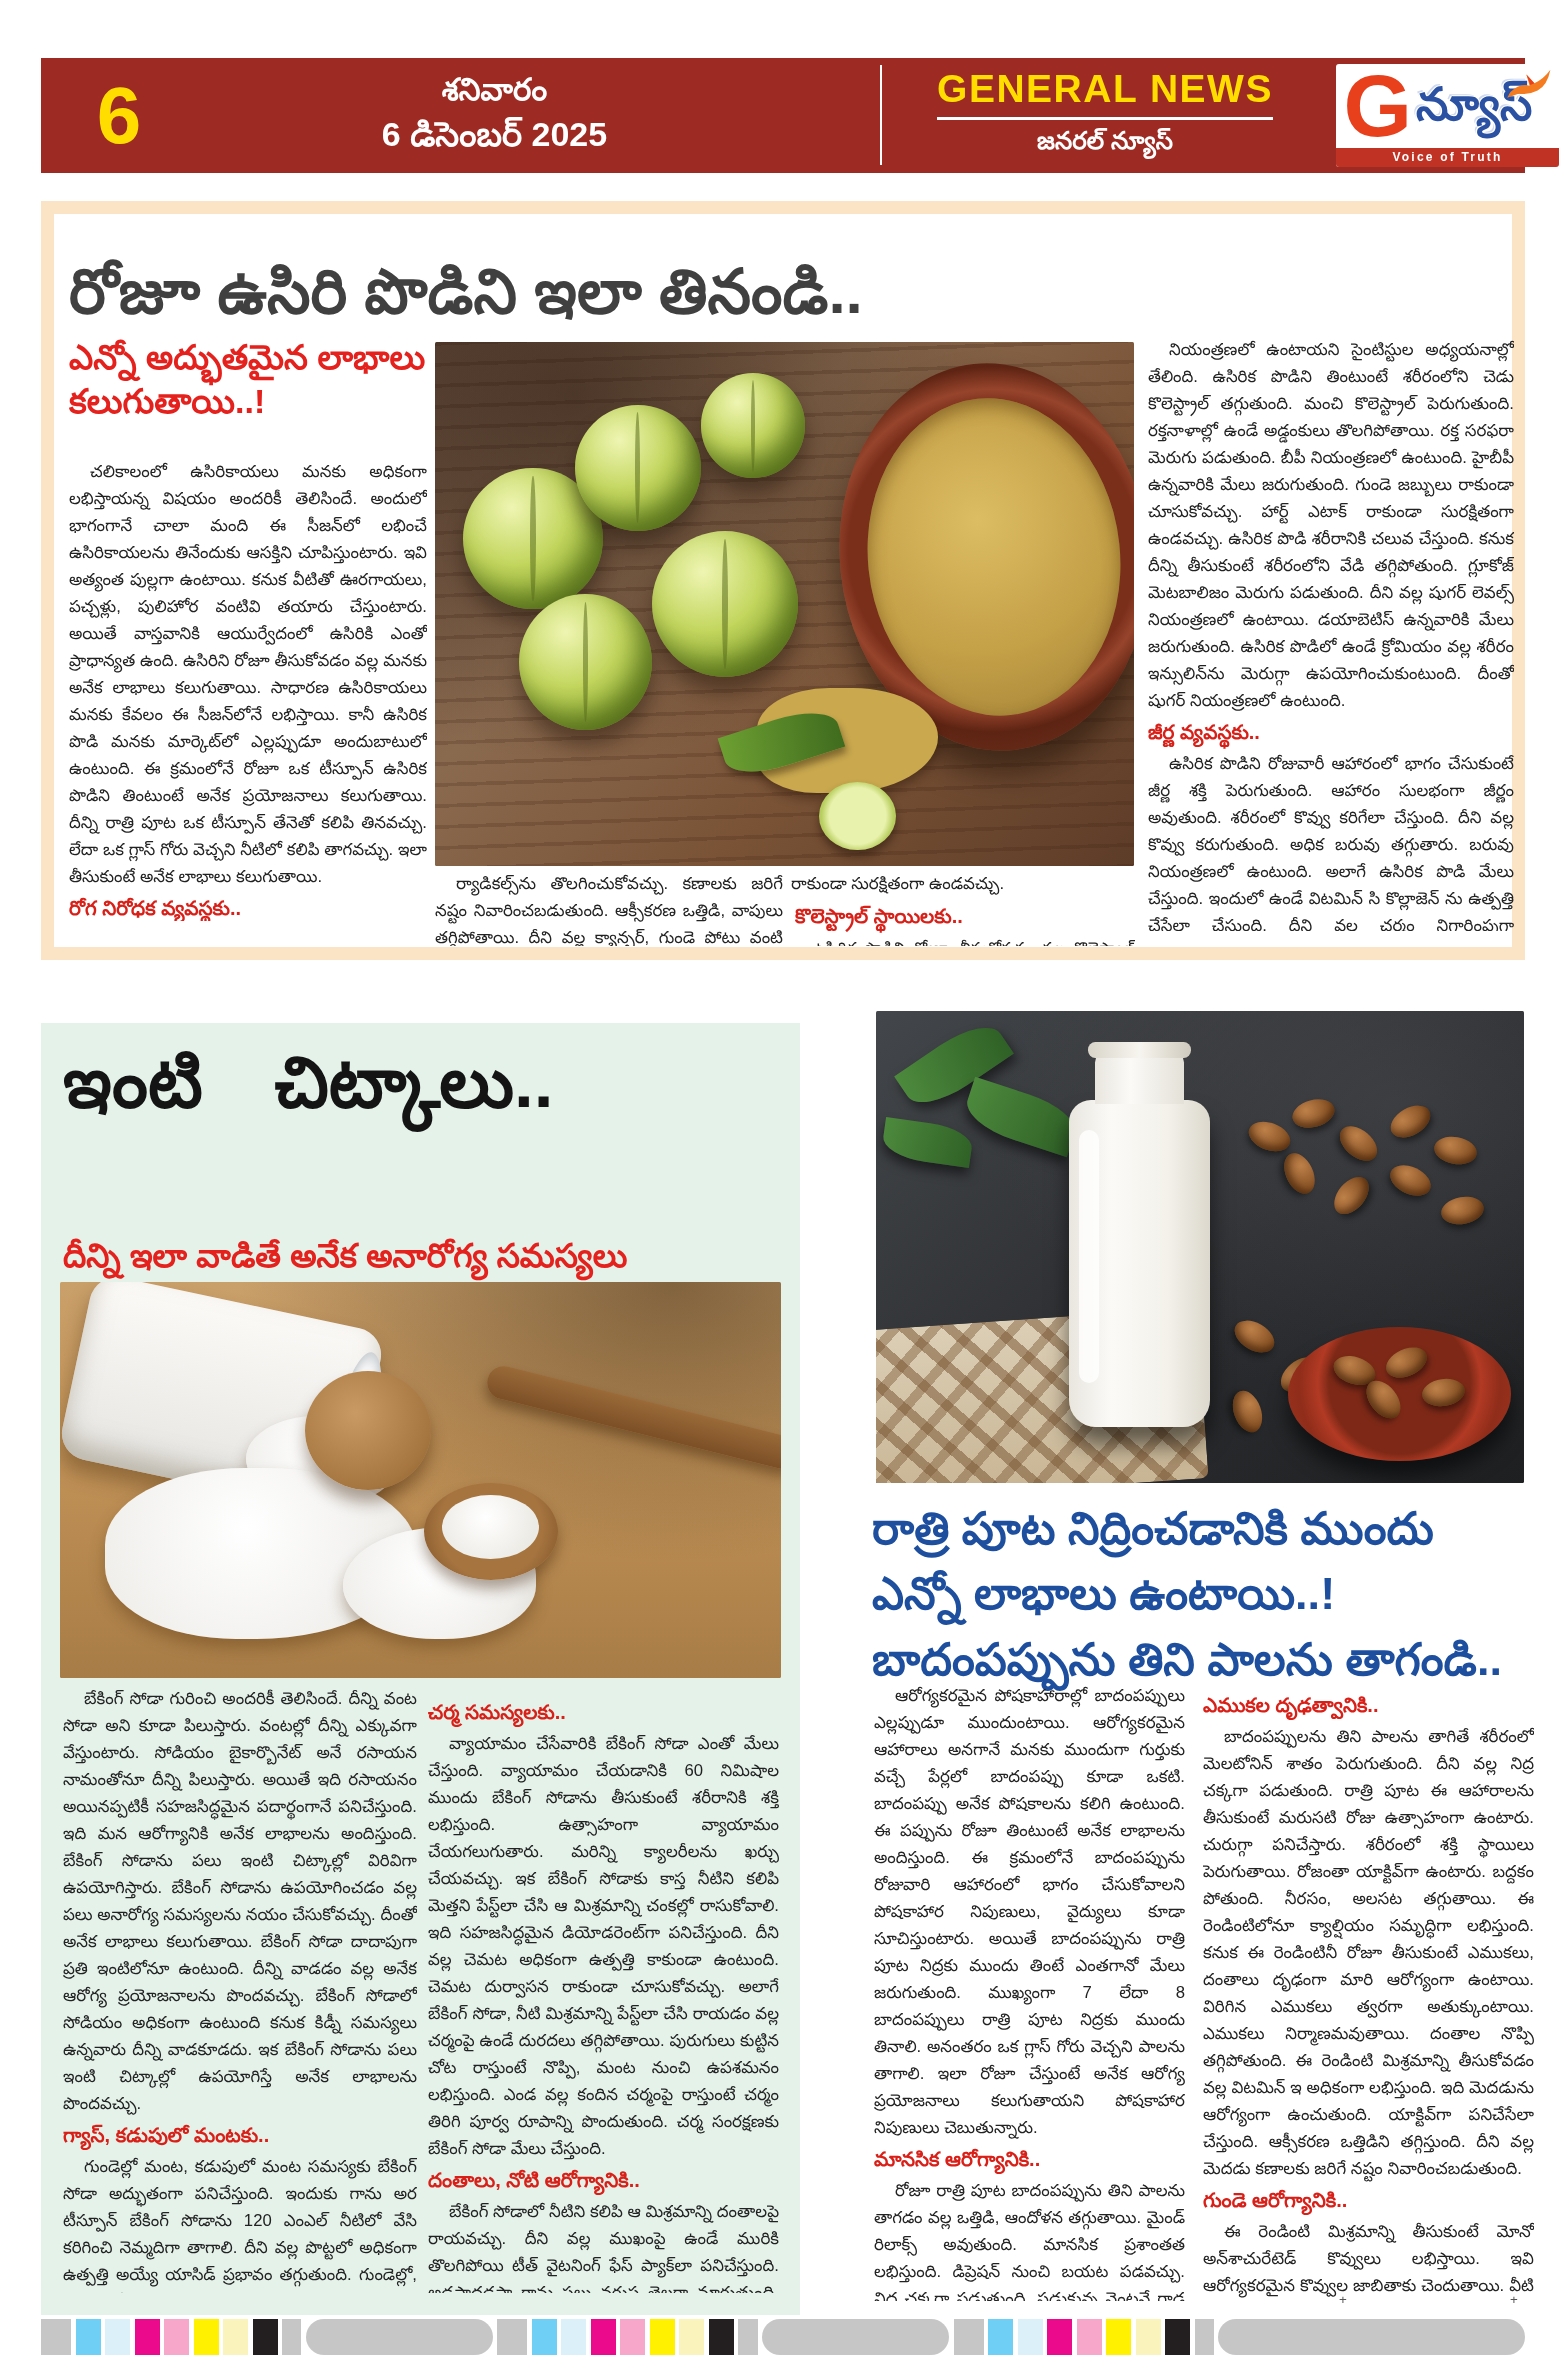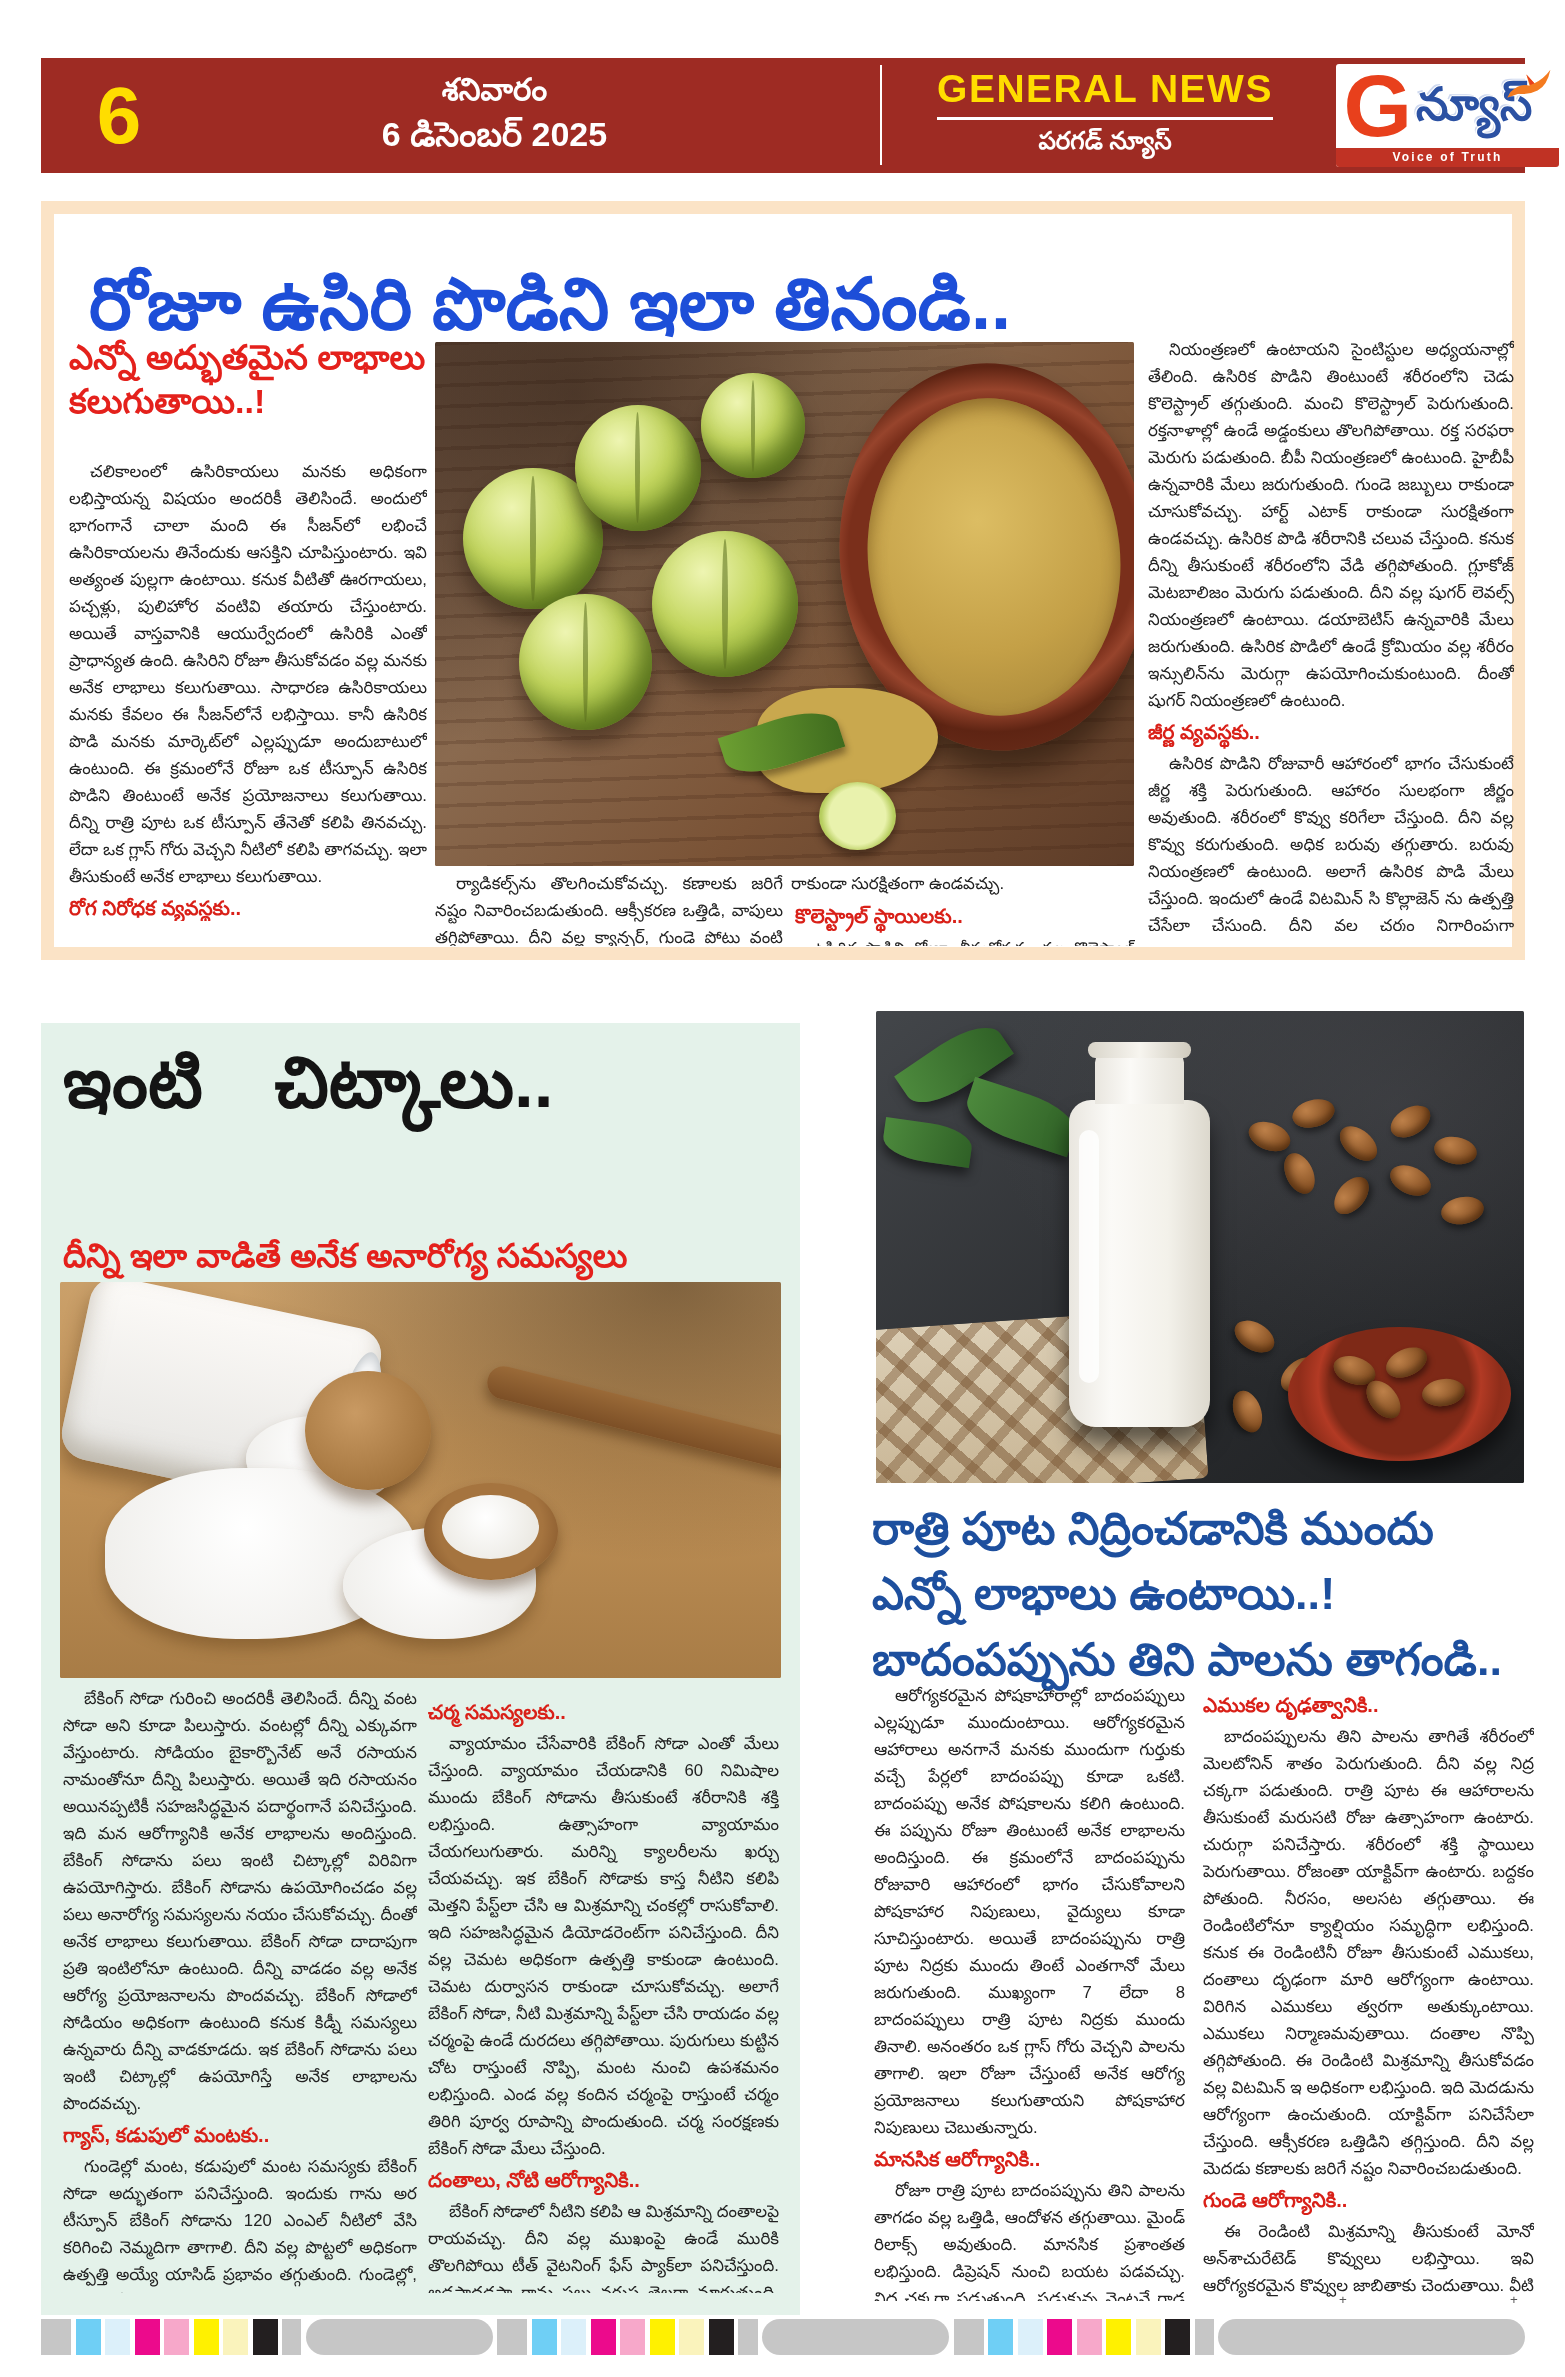--- a/index.html
+++ b/index.html
@@ -28,22 +28,22 @@
             font-size:12px;font-weight:bold;letter-spacing:2.2px;text-align:center;line-height:19.3px;}
 
   
   .bodytxt{font-size:16.7px;line-height:27px;text-align:justify;color:#222;overflow:hidden;}
   .bodytxt p{margin:0 0 1.5px 0;text-indent:21px;}
   .redsub{color:#D92018;font-weight:bold;font-size:20px;line-height:30px;margin:3px 0;}
 
   
   .art1{position:absolute;left:41px;top:201px;width:1484px;height:759px;background:#FBE3C6;}
   .art1-inner{position:absolute;left:13.4px;top:13.4px;right:13.4px;bottom:13.4px;background:#ffffff;}
-  .a1-headline{position:absolute;left:28px;top:13.4px;width:1435px;font-size:72px;font-weight:bold;
-               color:#1d4ed8;line-height:1.15;white-space:nowrap;overflow:hidden;margin-left:20px;}
+  .a1-headline{position:absolute;left:28px;top:13.4px;width:1435px;font-size:62px;font-weight:bold;
+               color:#404040;line-height:1.15;white-space:nowrap;overflow:hidden;}
   .a1-deck{position:absolute;left:28px;top:134px;width:357px;font-size:34px;font-weight:bold;
            color:#E4211C;line-height:1.3;}
   .a1-left{position:absolute;left:28px;top:257px;width:358px;height:463px;}
   .a1-right{position:absolute;left:1107px;top:135px;width:366px;height:595px;}
   .a1-b1{position:absolute;left:394px;top:669px;width:348px;height:76px;}
   .a1-b2{position:absolute;left:750px;top:669px;width:344px;height:76px;}
   .a1-b2 .redsub{margin:4px;}
 
   
   .photo{position:absolute;overflow:hidden;border-radius:1.5px;}
@@ -170,21 +170,21 @@
 
   <header class="masthead">
     <div class="m-num">6</div>
     <div class="m-daydate">
       <div class="m-day">శనివారం</div>
       <div class="m-date">6 డిసెంబర్ 2025</div>
     </div>
     <div class="m-div"></div>
     <div class="m-section">
       <span class="m-sec-en">GENERAL NEWS</span>
-      <div class="m-sec-te">పరగడ్ న్యూస్</div>
+      <div class="m-sec-te">జనరల్ న్యూస్</div>
     </div>
     <div class="logo">
       <span class="logo-g">G</span>
       <span class="logo-name">న్యూస్</span>
       <svg class="logo-bird" viewBox="0 0 60 40">
         <path d="M8 32 Q20 20 32 24 L28 10 L38 21 Q50 15 58 4 Q54 24 42 30 Q30 36 18 34 L4 39 Z" fill="#F47B20"></path>
         <path d="M28 10 L38 21 L33 23 Z" fill="#E8401C"></path>
       </svg>
       <div class="logo-tag">Voice of Truth</div>
     </div>

